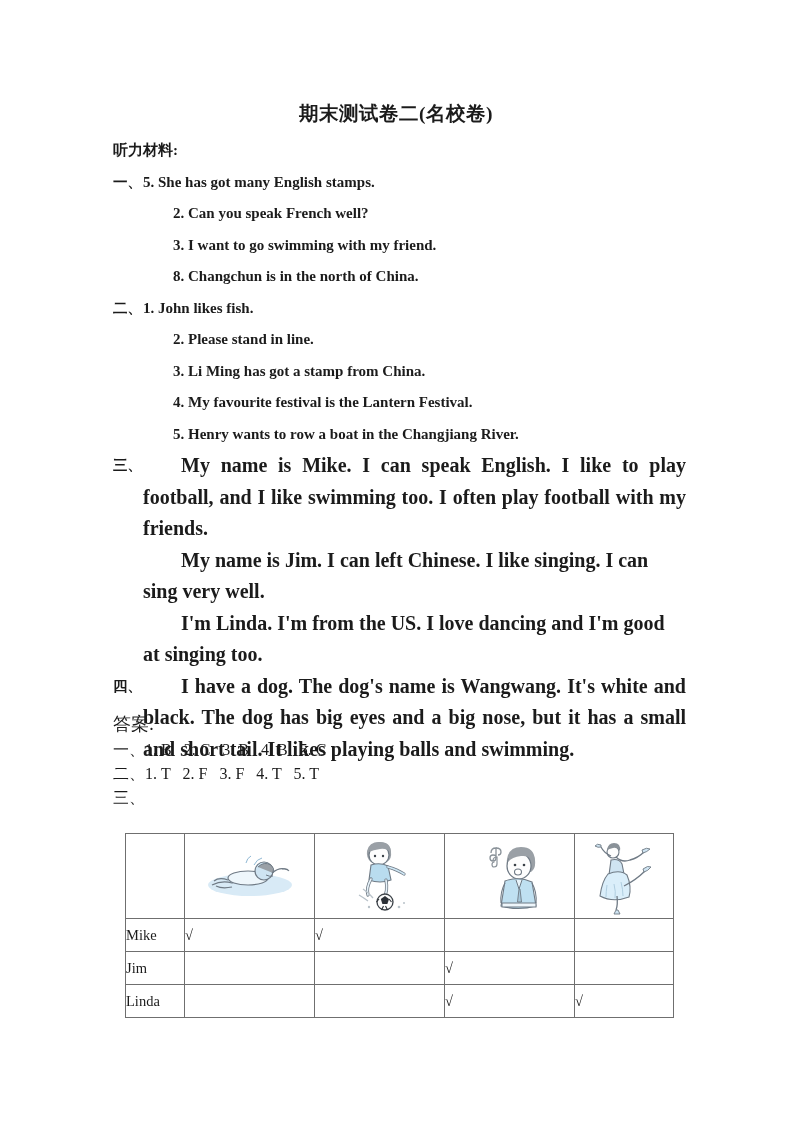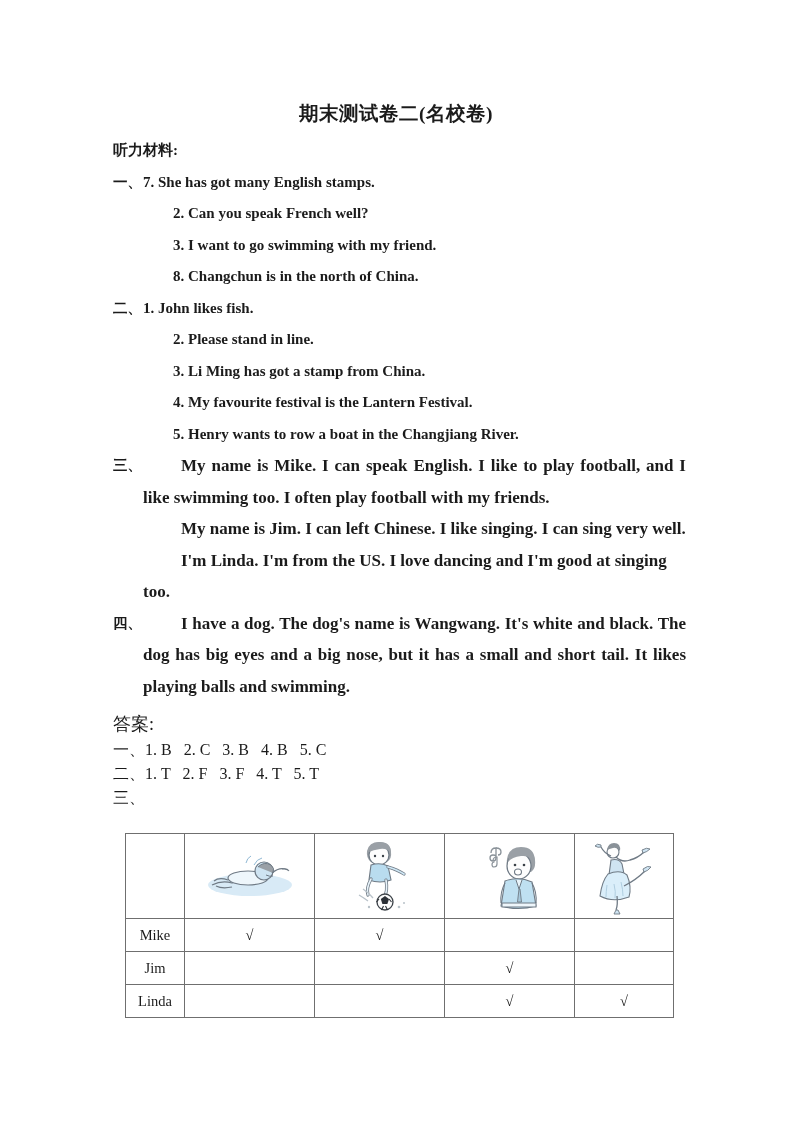--- a/index.html
+++ b/index.html
@@ -62,21 +62,21 @@
   .item-line {
     font-size: 15px;
     line-height: 31.5px;
     margin: 0;
     padding-left: 30px;
   }
   .item-line.first { padding-left: 0; }
 
   
   .para {
-    font-size: 17px;
+    font-size: 20px;
     line-height: 31.5px;
     margin: 0;
     text-align: justify;
     text-justify: inter-word;
     text-indent: 38px;
   }
   .para.nojust { text-align: left; }
 
   .blk-3 { margin-top: 0; }
 
@@ -102,21 +102,20 @@
     width: 548px;
   }
   table.answer-table {
     border-collapse: collapse;
     table-layout: fixed;
     width: 548px;
   }
   table.answer-table td {
     border: 1px solid #6f6f6f;
     height: 33px;
-    text-align: center;
     vertical-align: middle;
     font-size: 14.5px;
     padding: 0;
   }
   table.answer-table tr.pic-row td { height: 85px; }
   .col-name  { width: 59px; }
   .col-pic   { width: 130px; }
   .col-pic4  { width: 99px; }
   .name-cell { font-size: 14.5px; }
   .tick { font-size: 16px; line-height: 1; font-family: "Liberation Serif", serif; }
@@ -131,21 +130,21 @@
 
   <div class="doc-title">期末测试卷二(名校卷)</div>
 
   <div class="content">
 
     <p class="label-line">听力材料:</p>
 
     <div class="sec-row">
       <span class="sec-marker">一、</span>
       <span class="sec-body">
-        <p class="item-line first">7. She has got many English stamps.</p>
+        <p class="item-line first">5. She has got many English stamps.</p>
         <p class="item-line">2. Can you speak French well?</p>
         <p class="item-line">3. I want to go swimming with my friend.</p>
         <p class="item-line">8. Changchun is in the north of China.</p>
       </span>
     </div>
 
     <div class="sec-row">
       <span class="sec-marker">二、</span>
       <span class="sec-body">
         <p class="item-line first">1. John likes fish.</p>

